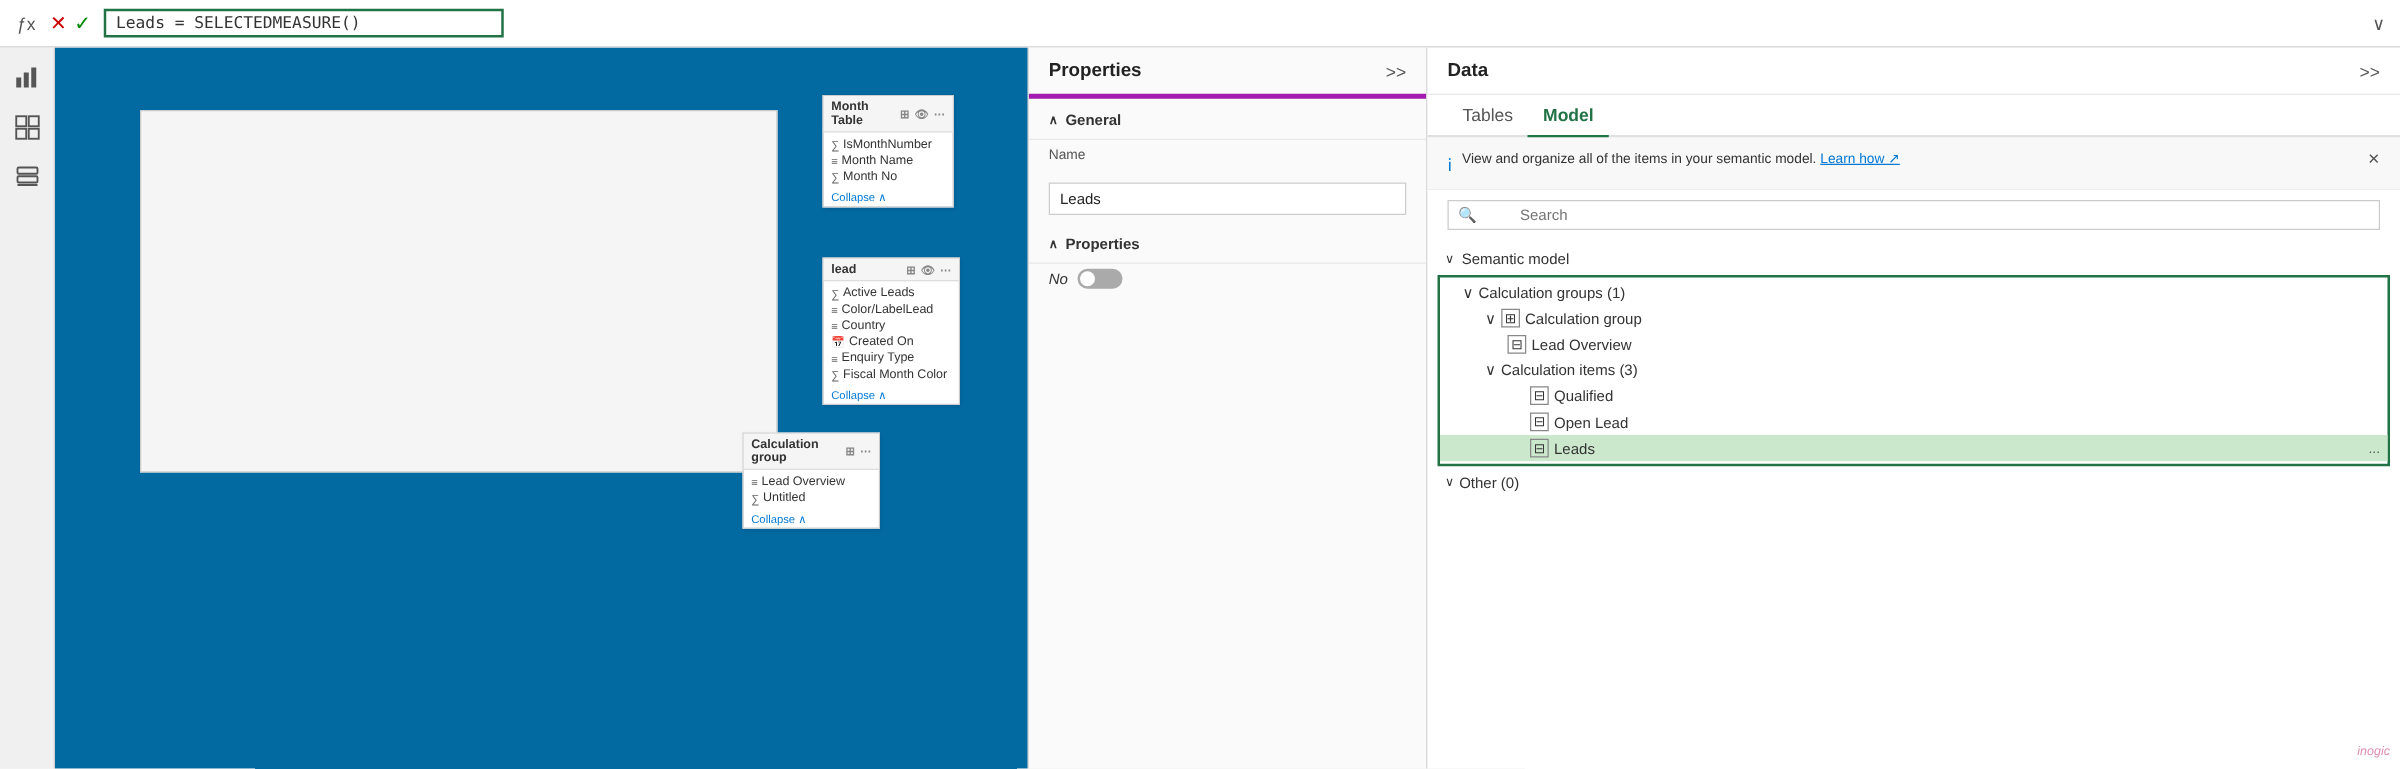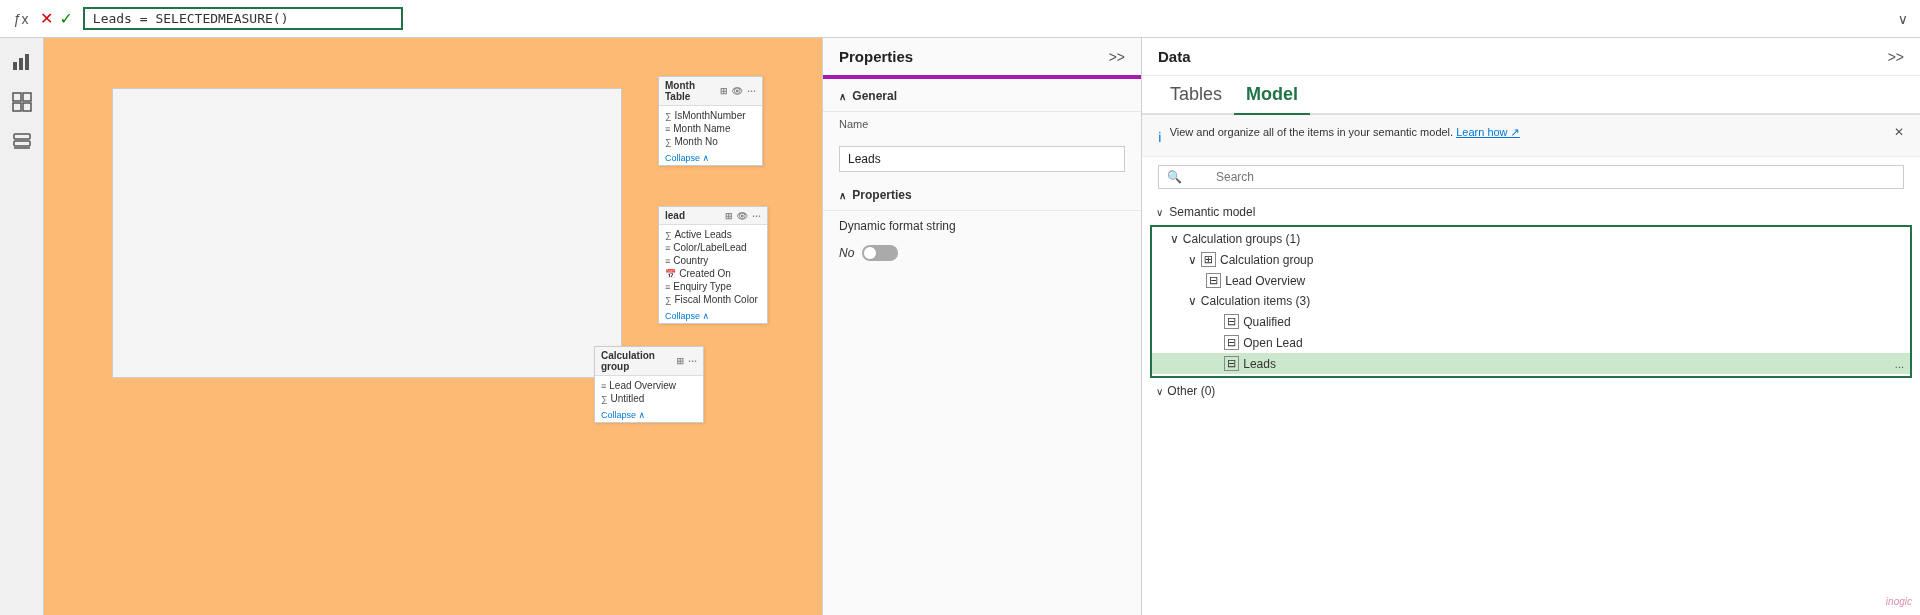--- a/index.html
+++ b/index.html
@@ -61,21 +61,21 @@
     }
     .sidebar-icon {
       width: 32px; height: 32px;
       display: flex; align-items: center; justify-content: center;
       font-size: 16px; color: #444; cursor: pointer; border-radius: 3px;
     }
 
     
     .canvas-area {
       flex: 1;
-      background: #fdba74;
+      background: #0369a1;
       position: relative;
       overflow: hidden;
     }
     .canvas-white {
       position: absolute;
       left: 68px; top: 50px;
       width: 510px; height: 290px;
       background: #f5f5f5;
       border: 1px solid #ccc;
     }
@@ -202,21 +202,21 @@
     .data-panel-title { font-size: 15px; font-weight: 600; color: #222; }
     .data-panel-collapse { font-size: 14px; color: #555; cursor: pointer; }
 
     .data-tabs {
       display: flex; gap: 0;
       border-bottom: 2px solid #e0e0e0;
       padding: 0 16px;
     }
     .data-tab {
       padding: 8px 12px;
-      font-size: 18px; color: #555; cursor: pointer;
+      font-size: 14px; color: #555; cursor: pointer;
       border-bottom: 2px solid transparent;
       margin-bottom: -2px;
     }
     .data-tab.active { color: #217346; border-bottom-color: #217346; font-weight: 600; }
 
     .data-info-bar {
       display: flex; align-items: flex-start; gap: 8px;
       padding: 10px 16px;
       background: #f8f8f8;
       border-bottom: 1px solid #eee;
@@ -420,23 +420,20 @@
     </div>
     <div class="prop-row">
       <div class="prop-label">Name</div>
       <input class="prop-input" value="Leads" style="">
     </div>
 
     <div class="section-header section-formatting">
       <span class="chevron">∧</span>
       <span>Properties</span>
     </div>
-    <div class="prop-dynamic-row">
-      <span class="prop-dynamic-label">Dynamic format string</span>
-    </div>
     <div class="toggle-row">
       <span class="toggle-label">No</span>
       <div class="toggle">
         <div class="toggle-knob"></div>
       </div>
     </div>
   </div>
 
   <div class="data-panel">
     <div class="data-panel-header">

